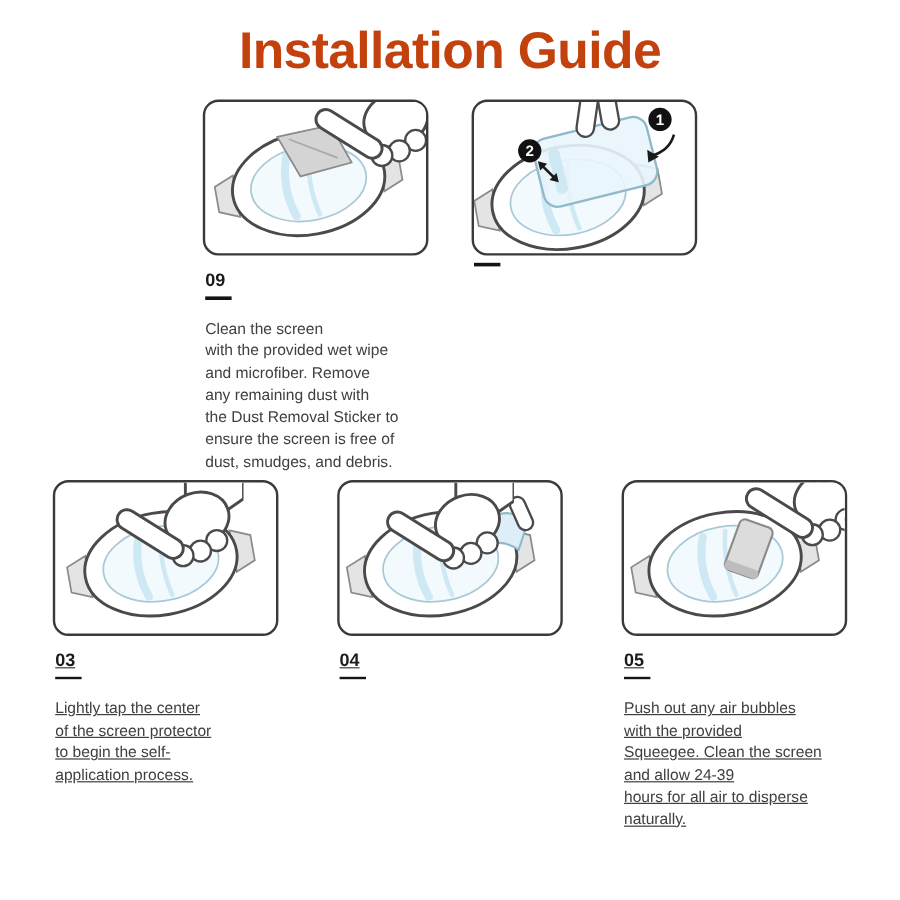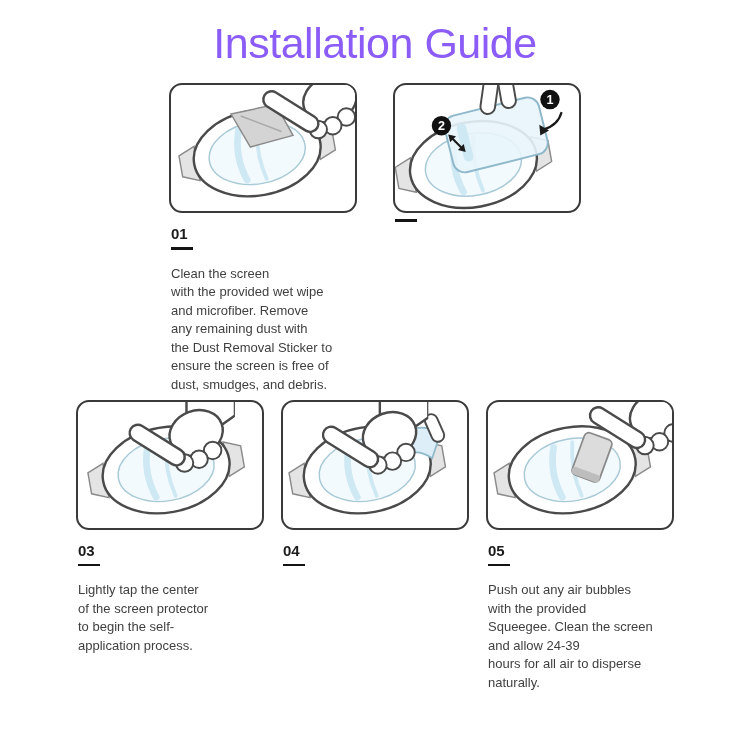--- a/index.html
+++ b/index.html
@@ -1,21 +1,21 @@
 <!DOCTYPE html>
 <html><head>
 <meta charset="utf-8">
 <style>
   html,body{margin:0;padding:0;background:#ffffff;}
   body{width:750px;height:750px;font-family:"Liberation Sans",sans-serif;color:#3f3f3f;overflow:hidden;}
   .page{width:750px;height:750px;box-sizing:border-box;}
-  .title{padding-top:20px;text-align:center;font-size:43px;font-weight:400;letter-spacing:-0.5px;color:#8b5cf6;line-height:1.1;}
+  .title{padding-top:20px;text-align:center;font-size:43px;font-weight:700;letter-spacing:-0.5px;color:#c2410c;line-height:1.1;}
   .row{display:flex;justify-content:center;align-items:flex-start;}
   .row1{gap:36px;margin-top:16px;}
-  .row2{gap:17px;margin-top:6px;}
+  .row2{gap:49px;margin-top:6px;text-decoration:underline;}
   .step{width:188px;}
   .panel{width:188px;height:130px;box-sizing:border-box;border:2.5px solid #3a3a3a;border-radius:13px;background:#fff;overflow:hidden;}
   .panel svg{display:block;width:100%;height:100%;}
   .step-number{margin:13px 0 0 2px;font-size:15px;font-weight:700;color:#1b1b1b;line-height:1;}
   .underline{width:22px;height:2.5px;background:#141414;margin:6px 0 0 2px;}
   .step-text{margin:15px 0 0 2px;font-size:13px;line-height:1.42;color:#3f3f3f;white-space:pre-line;}
   .defs-holder{position:absolute;width:0;height:0;overflow:hidden;}
   svg text{font-family:"Liberation Sans",sans-serif;}
 </style>
 </head>
@@ -54,21 +54,21 @@
       <div class="panel">
         <svg viewBox="0 0 186 130">
           <use href="#sym-watch" x="-6" y="2"></use>
           <g>
             <polygon points="60,30 106,20 124,52 80,64" fill="#d4d4d4" stroke="#8a8a8a" stroke-width="1.5"></polygon>
             <path d="M70 32 L112 48" stroke="#a9a9a9" stroke-width="1.5" fill="none"></path>
           </g>
           <use href="#sym-hand" x="82" y="-43" width="120" height="120"></use>
         </svg>
       </div>
-      <div class="step-number">01</div>
+      <div class="step-number">09</div>
       <div class="underline"></div>
       <div class="step-text">Clean the screen
 with the provided wet wipe
 and microfiber. Remove
 any remaining dust with
 the Dust Removal Sticker to
 ensure the screen is free of
 dust, smudges, and debris.</div>
     </div>
 

